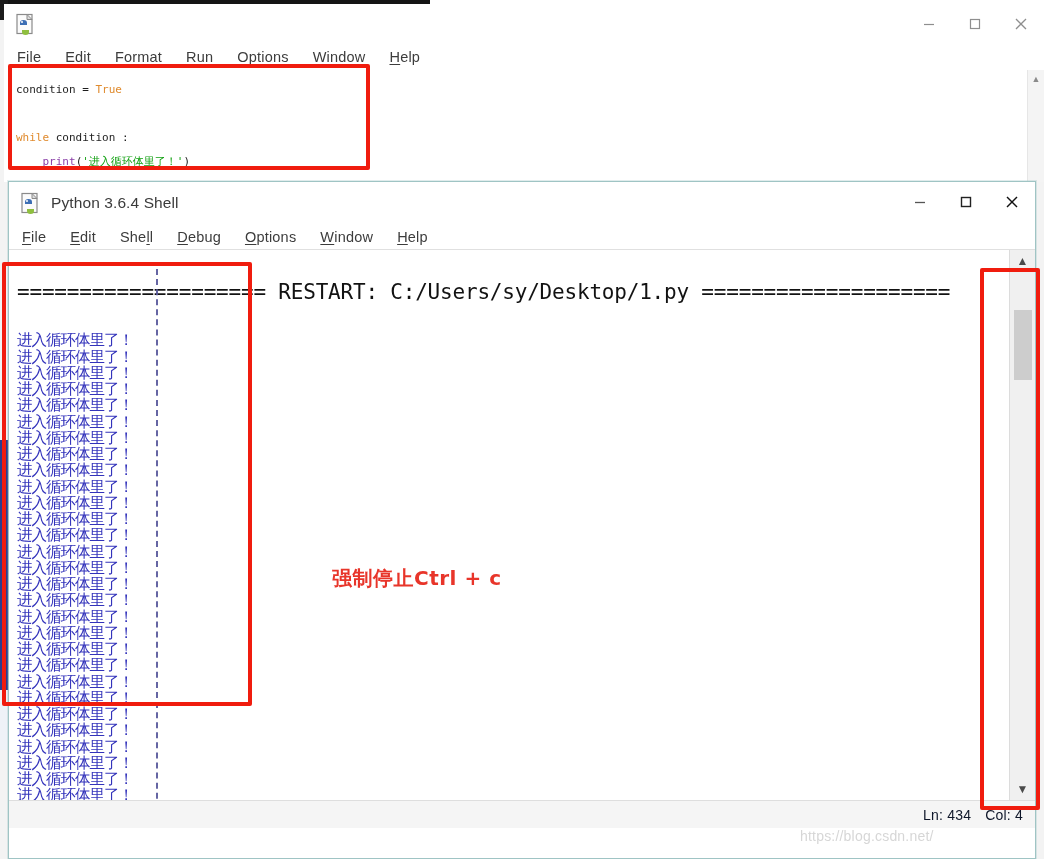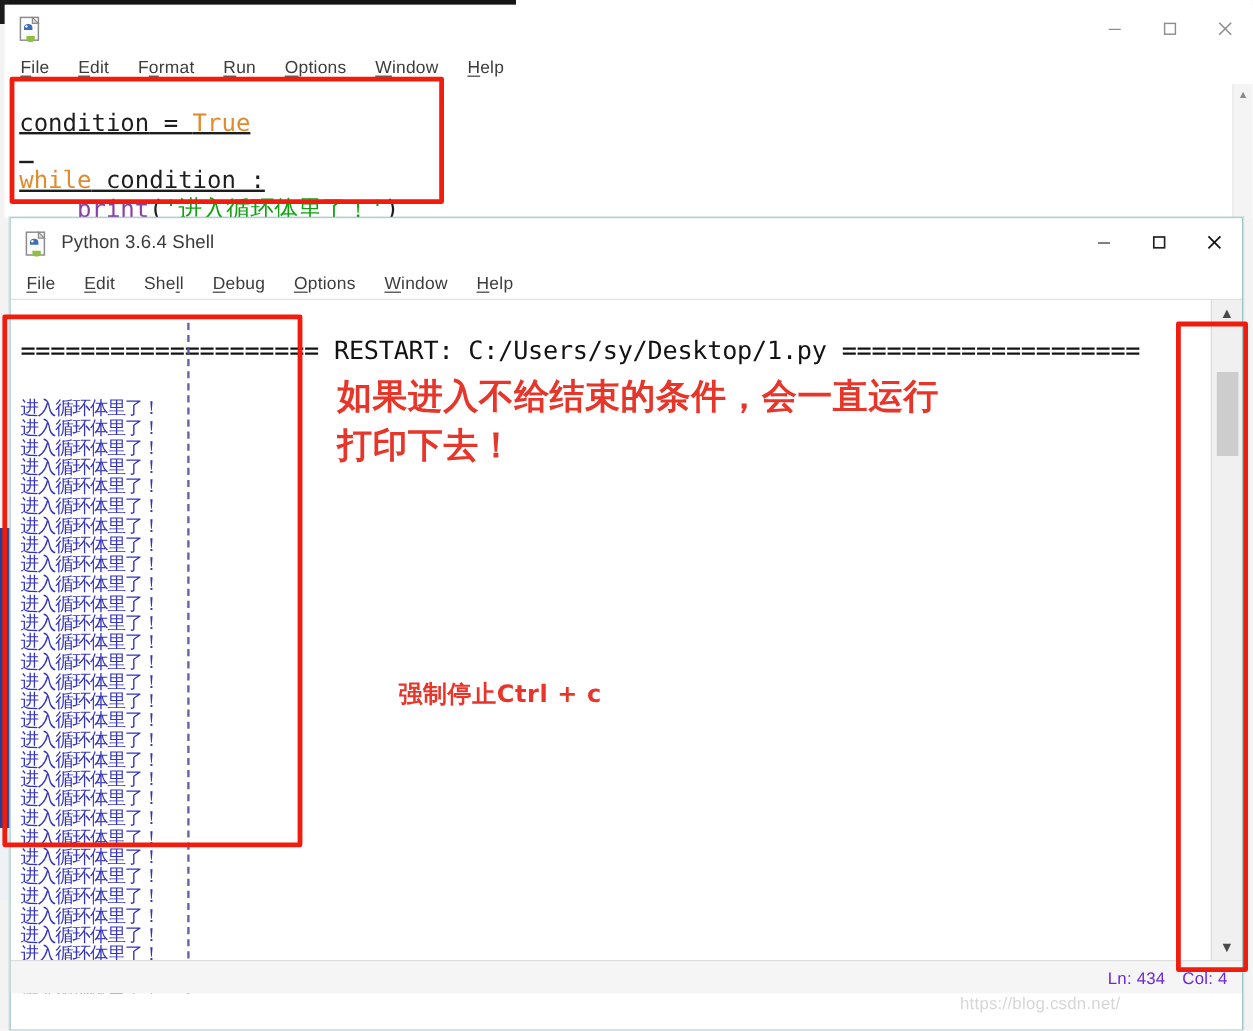--- a/index.html
+++ b/index.html
@@ -105,27 +105,26 @@
   }
   #editor-window .titlebar { height: 40px; }
   #editor-body {
     position: relative;
     height: 112px;
     background: #ffffff;
     overflow: hidden;
   }
   #editor-code {
     position: absolute;
-    left: 12px; top: 20px;
+    left: 12px; top: 8px;
     font-family: "DejaVu Sans Mono", "Liberation Mono", monospace;
-    font-size: 20px;
+    font-size: 11px;
     line-height: 24px;
     color: #1d1d1d;
     white-space: pre;
-    text-decoration: underline;
   }
   .tok-kw     { color: #e08b2e; }
   .tok-builtin{ color: #e08b2e; }
   .tok-fn     { color: #8a3fa8; }
   .tok-str    { color: #13a113; }
   .tok-plain  { color: #1d1d1d; }
 
   
   .vscroll {
     position: absolute;
@@ -205,21 +204,21 @@
     background: #f5f5f5;
     border-top: 1px solid #dedede;
     box-sizing: border-box;
     display: flex;
     align-items: center;
     justify-content: flex-end;
     padding-right: 12px;
   }
   .status-text {
     font-size: 14px;
-    color: #6d28d9;
+    color: #0f172a;
     font-family: "Liberation Sans", sans-serif;
     letter-spacing: .2px;
   }
 
   
   .redbox {
     position: absolute;
     border: 4px solid #f01c0e;
     box-sizing: border-box;
     pointer-events: none;
@@ -403,20 +402,18 @@
         <span class="status-text">Ln: 434</span>
         <span style="width:14px"></span>
         <span class="status-text">Col: 4</span>
       </div>
     </div>
   </div>
 
   <div class="redbox" id="redbox-output"></div>
   <div class="redbox" id="redbox-scroll"></div>
 
-  <div class="annot" id="annot-1">如果进入不给结束的条件，会一直运行
-打印下去！</div>
   <div class="annot" id="annot-2">强制停止Ctrl + c</div>
 
   <div id="csdn-wm">https://blog.csdn.net/</div>
 
 
 </div>
 
 </body></html>

